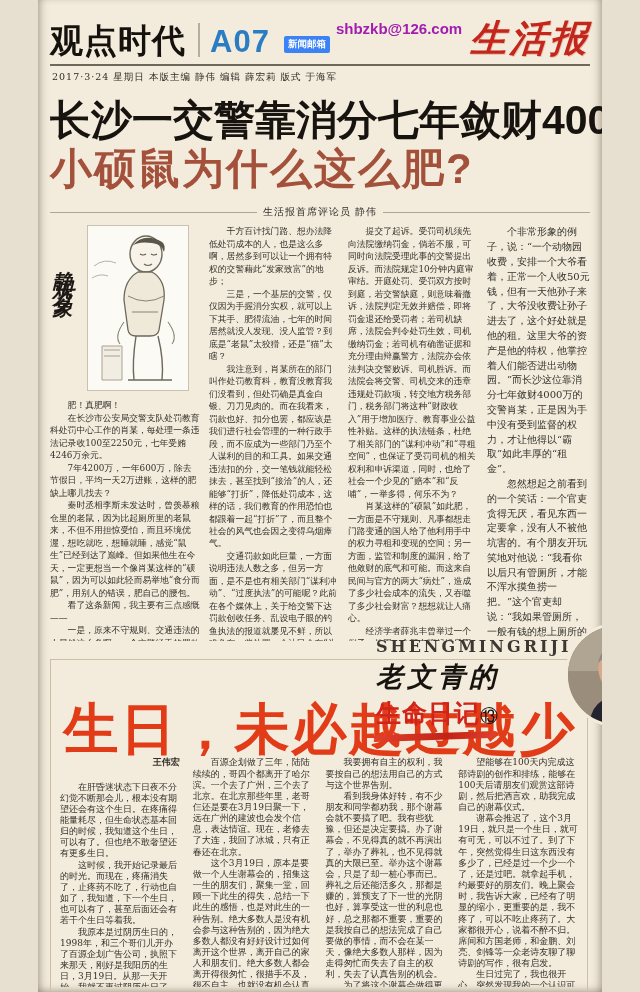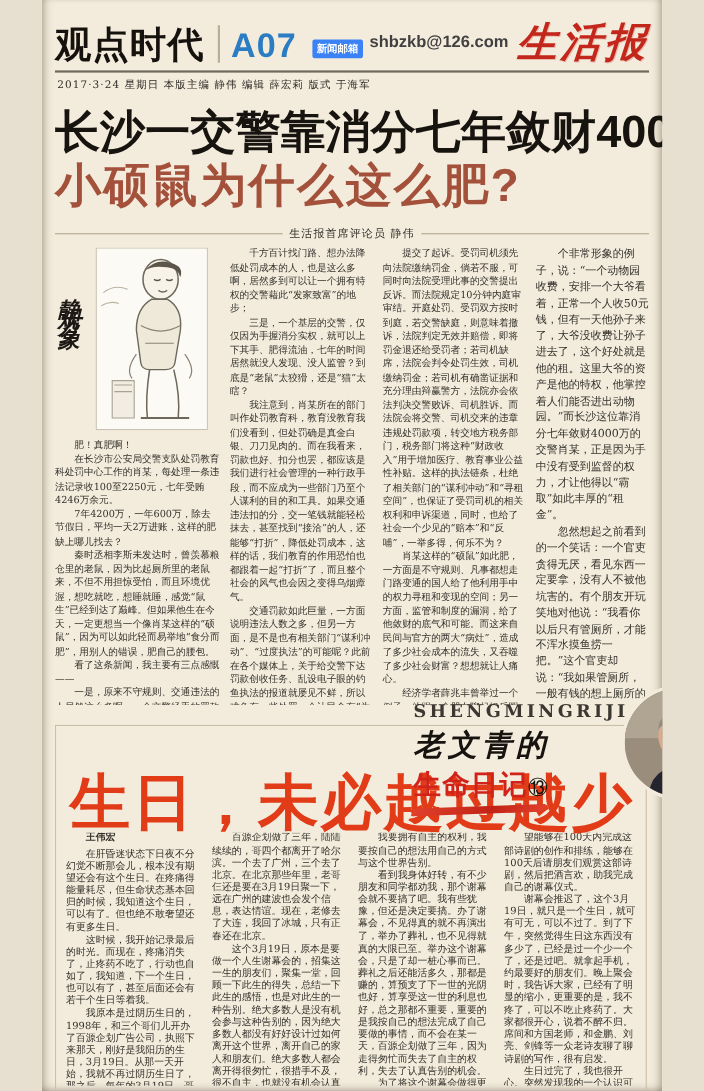--- a/index.html
+++ b/index.html
@@ -10,21 +10,21 @@
     font-family:"DejaVu Serif", serif;
     box-shadow: inset 7px 0 8px -5px rgba(90,75,55,.45), inset -7px 0 8px -5px rgba(90,75,55,.45), inset 0 -6px 8px -5px rgba(90,75,55,.4);
     padding:0 12px;
   }
   
   .masthead { display:flex; align-items:flex-end; padding-top:20px; }
   .m-title { font-family:"Liberation Sans",sans-serif; font-weight:900; font-size:33px; letter-spacing:1px; color:#15120e; line-height:1; }
   .m-div { width:2px; height:34px; background:#b8ae9c; margin:0 10px 0 12px; }
   .m-page { font-family:"Liberation Sans",sans-serif; font-weight:900; font-size:31px; color:#2a7cc3; line-height:1; letter-spacing:1px; }
   .m-badge { background:#3b82f6; color:#fff; font-family:"Liberation Sans",sans-serif; font-size:9.5px; font-weight:bold; padding:2px 4px; border-radius:2px; margin:0 6px 4px 14px; }
-  .m-email { font-family:"Liberation Sans",sans-serif; font-weight:bold; font-size:15px; color:#404040; margin-bottom:10px; }
+  .m-email { font-family:"Liberation Sans",sans-serif; font-weight:bold; font-size:15px; color:#a21caf; margin-bottom:20px; }
   .m-logo { margin-left:auto; font-weight:bold; font-size:37px; line-height:1; color:#c3271c; font-style:italic; letter-spacing:3px; transform:skewX(-4deg); text-shadow:1px 1px 0 rgba(195,39,28,.25); }
   .m-rule { height:2px; background:#6d675c; margin-top:7px; }
   .dateline { font-size:9.5px; color:#2e2a24; letter-spacing:1px; padding:5px 0 4px 2px; }
   
   .headline1 { font-family:"Liberation Sans",sans-serif; font-weight:900; font-size:41px; line-height:1.08; color:#17130f; white-space:nowrap; letter-spacing:0px; margin-top:10px; transform-origin:left; }
   .headline2 { font-family:"Liberation Sans",sans-serif; font-weight:900; font-size:42px; line-height:1.05; color:#a4513c; margin-top:5px; letter-spacing:2px; }
   .byline { display:flex; align-items:center; gap:6px; margin:14px 0 6px; }
   .byline .rl { flex:1; height:1px; background:#b5a archives78; background:#b3a58d; }
   .byline .tx { font-size:10px; color:#33302a; letter-spacing:1px; }
   
@@ -50,21 +50,21 @@
   .smrj-txt { padding-top:14px; position:relative; z-index:2; background:transparent; }
   .smrj-en { font-size:16px; letter-spacing:3px; color:#3c3831; font-weight:bold; }
   .smrj-l1 { font-size:27px; font-weight:bold; font-style:italic; color:#17130f; letter-spacing:4px; margin-top:3px; }
   .smrj-l2 { font-family:"Liberation Sans",sans-serif; font-size:25px; font-weight:900; color:#d2231a; letter-spacing:1px; margin-top:2px; }
   .smrj-issue { color:#17130f; font-size:18px; font-weight:normal; }
   .brush { height:7px; width:118px; background:linear-gradient(90deg,#e0402c,#c22315 60%,#e0402c); transform:skewX(-30deg) rotate(-2deg); margin-top:3px; border-radius:2px; }
   .photo { width:104px; height:104px; border-radius:50%; overflow:hidden; margin-left:-6px; flex:none; border:3px solid #f3ecdd; background:#b3a696; position:relative; z-index:1; }
   .b-headline { position:absolute; top:48px; left:0; width:540px; text-align:center; font-family:"Liberation Sans",sans-serif; font-weight:900; font-size:55px; color:#e23b18; letter-spacing:2px; z-index:2; }
   .b-cols { position:absolute; left:10px; right:12px; top:112px; bottom:10px; display:grid; grid-template-columns:repeat(4,1fr); column-gap:13px; overflow:hidden; }
   .art2 p { font-size:9px; line-height:1.24; }
-  .b-author { text-align:left; font-weight:bold; font-size:11px; color:#17130f; margin-bottom:3px; text-indent:0; }
+  .b-author { text-align:right; font-weight:bold; font-size:11px; color:#17130f; margin-bottom:13px; text-indent:0; }
   svg { display:block; }
 </style>
 </head>
 <body>
 
 <div class="page">
 
   <div class="masthead">
     <div class="m-title">观点时代</div>
     <div class="m-div"></div>
@@ -187,21 +187,21 @@
       </div>
       <div>
 
       <p>百源企划做了三年，陆陆续续的，哥四个都离开了哈尔滨。一个去了广州，三个去了北京。在北京那些年里，老哥仨还是要在3月19日聚一下，远在广州的建波也会发个信息，表达情谊。现在，老修去了大连，我回了冰城，只有正春还在北京。</p>
           <p>这个3月19日，原本是要做一个人生谢幕会的，招集这一生的朋友们，聚集一堂，回顾一下此生的得失，总结一下此生的感悟，也是对此生的一种告别。绝大多数人是没有机会参与这种告别的，因为绝大多数人都没有好好设计过如何离开这个世界，离开自己的家人和朋友们。绝大多数人都会离开得很匆忙，很措手不及，很不自主，也就没有机会认真地与这个世界进行告别。</p>
           <p>来的时候，我不由自主。我不能决定如何向这个世界报到，我无力、无奈地接受别人的摆布。走的时候，</p>
         </div>
       <div>
 
       <p>我要拥有自主的权利，我要按自己的想法用自己的方式与这个世界告别。</p>
-          <p>看到我身体好转，有不少朋友和同学都劝我，那个谢幕会就不要搞了吧。我有些犹豫，但还是决定要搞。办了谢幕会，不见得真的就不再演出了，举办了葬礼，也不见得就真的大限已至。举办这个谢幕会，只是了却一桩心事而已。葬礼之后还能活多久，那都是赚的，算预支了下一世的光阴也好，算享受这一世的利息也好，总之那都不重要，重要的是我按自己的想法完成了自己要做的事情，而不会在某一天，百源企划做了三年，因为走得匆忙而失去了自主的权利，失去了认真告别的机会。</p>
+          <p>看到我身体好转，有不少朋友和同学都劝我，那个谢幕会就不要搞了吧。我有些犹豫，但还是决定要搞。办了谢幕会，不见得真的就不再演出了，举办了葬礼，也不见得就真的大限已至。举办这个谢幕会，只是了却一桩心事而已。葬礼之后还能活多久，那都是赚的，算预支了下一世的光阴也好，算享受这一世的利息也好，总之那都不重要，重要的是我按自己的想法完成了自己要做的事情，而不会在某一天，像绝大多数人那样，因为走得匆忙而失去了自主的权利，失去了认真告别的机会。</p>
           <p>为了将这个谢幕会做得更有仪式感，我要完成一部诗剧的创作，在那部诗剧中表达我对生命的思考和感悟，表达我对死亡的认知和赞美。将这个谢幕会推迟了100天，我希</p>
         </div>
       <div>
 
       <p>望能够在100天内完成这部诗剧的创作和排练，能够在100天后请朋友们观赏这部诗剧，然后把酒言欢，助我完成自己的谢幕仪式。</p>
           <p>谢幕会推迟了，这个3月19日，就只是一个生日，就可有可无，可以不过了。到了下午，突然觉得生日这东西没有多少了，已经是过一个少一个了，还是过吧。就拿起手机，约最要好的朋友们。晚上聚会时，我告诉大家，已经有了明显的缩小，更重要的是，我不疼了，可以不吃止疼药了。大家都很开心，说着不醉不归。席间和方国老师，和金鹏、刘亮、剑锋等一众老诗友聊了聊诗剧的写作，很有启发。</p>
           <p>生日过完了，我也很开心。突然发现我的一个认识可能不对，生日这东西可能未必是越过越少的，如果保持好心态，生日或许真的可以越过越多。</p>
         </div>
     </div>
   </div>

